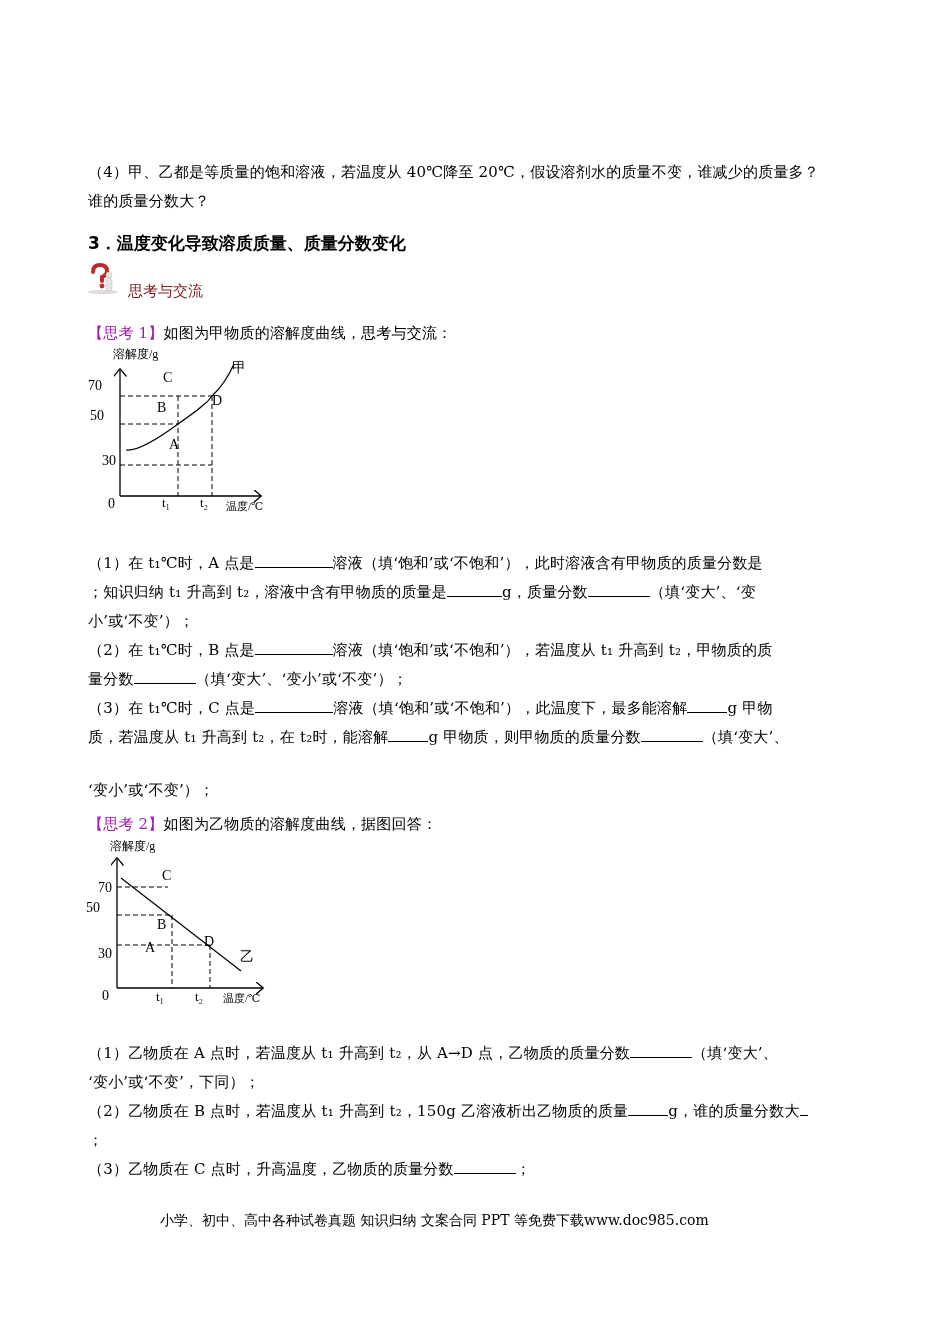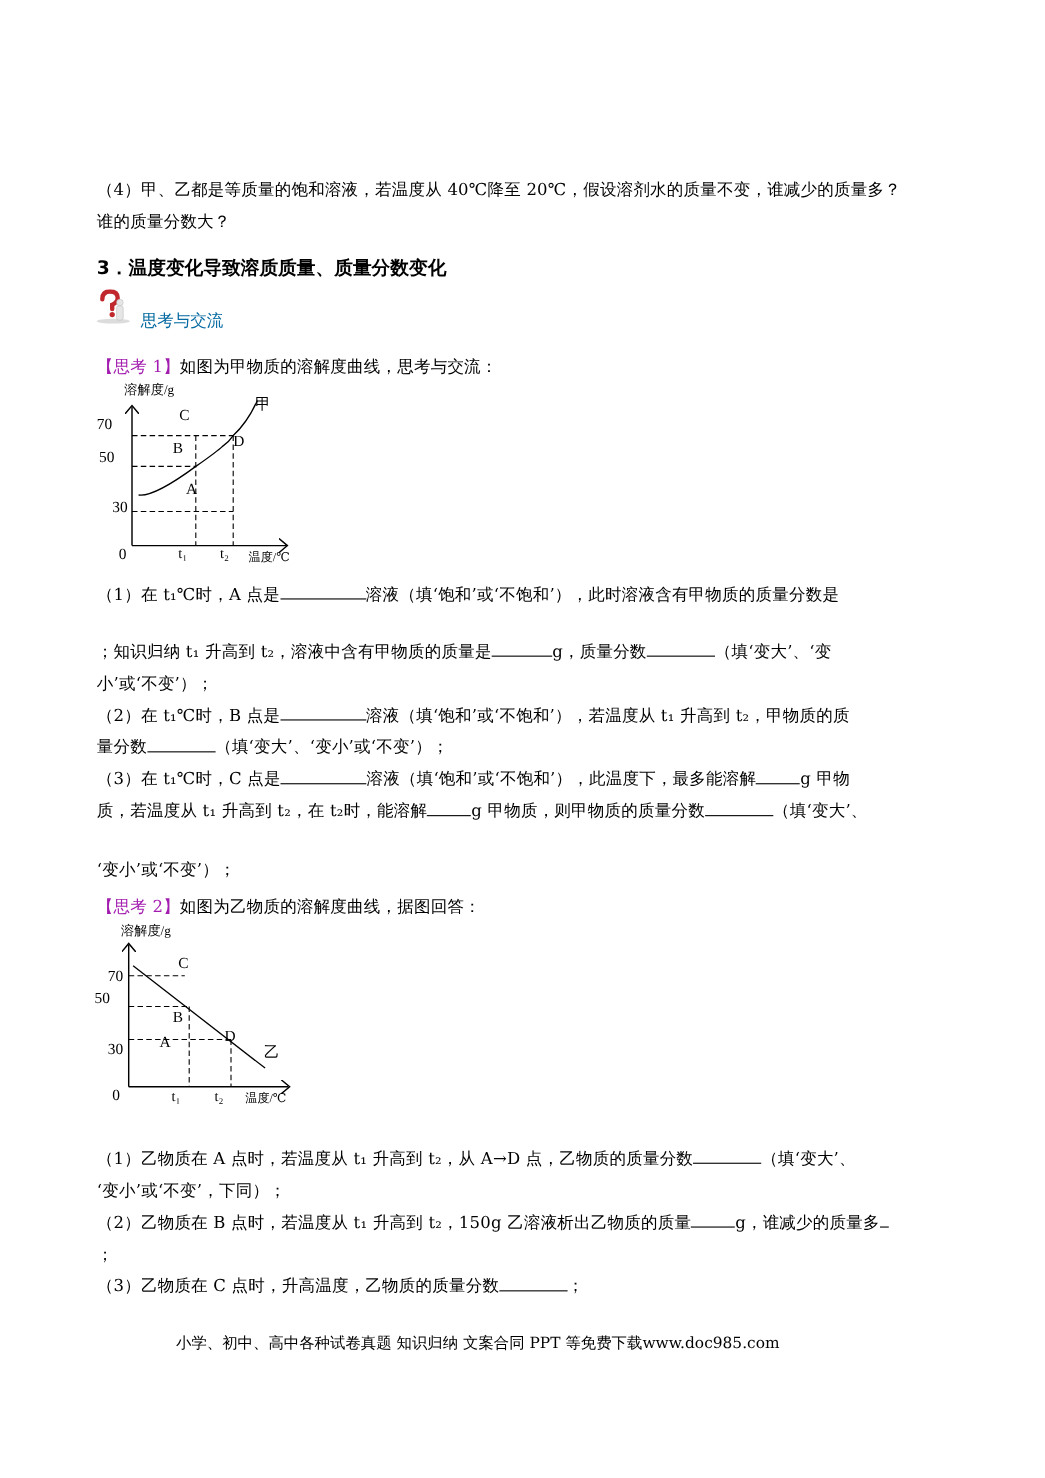--- a/index.html
+++ b/index.html
@@ -21,21 +21,21 @@
   .b62 { width: 62px; }
   .b40 { width: 40px; }
   .b8 { width: 8px; }
   .heading {
     position: absolute; left: 88px; top: 232px;
     font-family: "DejaVu Sans", "Liberation Sans", sans-serif;
     font-weight: bold; font-size: 17px; text-align: right;
   }
   .think-label {
     position: absolute; left: 128px; top: 282px; font-size: 15px;
-    font-family: "DejaVu Sans", "Liberation Sans", sans-serif; color: #0369a1;
+    font-family: "DejaVu Sans", "Liberation Sans", sans-serif; color: #7f1d1d;
   }
   .qicon { position: absolute; left: 87px; top: 263px; width: 32px; height: 32px; }
   .red { color: #a21caf; }
   .chart { position: absolute; }
   .chart text { font-family: "Liberation Serif", "DejaVu Serif", serif; }
   .footer {
     position: absolute; top: 1212px; left: 160px; font-size: 14px;
     white-space: nowrap;
   }
   .footer .url { }
@@ -85,21 +85,21 @@
   <text x="82" y="167" font-size="13">t₁</text>
   <text x="120" y="167" font-size="13">t₂</text>
   <text x="146" y="170" font-size="11">温度/℃</text>
   <text x="152" y="32" font-size="14">甲</text>
   <text x="83" y="42" font-size="14">C</text>
   <text x="77" y="72" font-size="14">B</text>
   <text x="132" y="65" font-size="14">D</text>
   <text x="89" y="109" font-size="14">A</text>
 </svg>
 
-<div class="line" style="top:530px">
+<div class="line" style="top:553px">
   <span>（1）在 t₁℃时，A 点是</span><span class="blank b70"></span><span>溶液（填‘饱和’或‘不饱和’），此时溶液含有甲物质的质量分数是</span>
 </div>
 <div class="line" style="top:582px">
   <span>；知识归纳 t₁ 升高到 t₂，溶液中含有甲物质的质量是</span><span class="blank b55"></span><span>g，质量分数</span><span class="blank b62"></span><span>（填‘变大’、‘变</span>
 </div>
 <div class="line" style="top:611px">小’或‘不变’）；</div>
 
 <div class="line" style="top:640px">
   <span>（2）在 t₁℃时，B 点是</span><span class="blank b70"></span><span>溶液（填‘饱和’或‘不饱和’），若温度从 t₁ 升高到 t₂，甲物质的质</span>
 </div>
@@ -149,21 +149,21 @@
   <text x="65" y="117" font-size="14">A</text>
   <text x="124" y="111" font-size="14">D</text>
 </svg>
 
 <div class="line" style="top:1043px">
   <span>（1）乙物质在 A 点时，若温度从 t₁ 升高到 t₂，从 A→D 点，乙物质的质量分数</span><span class="blank b62"></span><span>（填‘变大’、</span>
 </div>
 <div class="line" style="top:1072px">‘变小’或‘不变’，下同）；</div>
 
 <div class="line" style="top:1101px">
-  <span>（2）乙物质在 B 点时，若温度从 t₁ 升高到 t₂，150g 乙溶液析出乙物质的质量</span><span class="blank b40"></span><span>g，谁减少的质量多</span><span class="blank b8"></span>
+  <span>（2）乙物质在 B 点时，若温度从 t₁ 升高到 t₂，150g 乙溶液析出乙物质的质量</span><span class="blank b40"></span><span>g，谁的质量分数大</span><span class="blank b8"></span>
 </div>
 <div class="line" style="top:1130px">；</div>
 
 <div class="line" style="top:1159px">
   <span>（3）乙物质在 C 点时，升高温度，乙物质的质量分数</span><span class="blank b62"></span><span>；</span>
 </div>
 
 <div class="footer">
   <span>小学、初中、高中各种试卷真题  知识归纳  文案合同  PPT 等免费下载</span><span class="url">www.doc985.com</span>
 </div>

